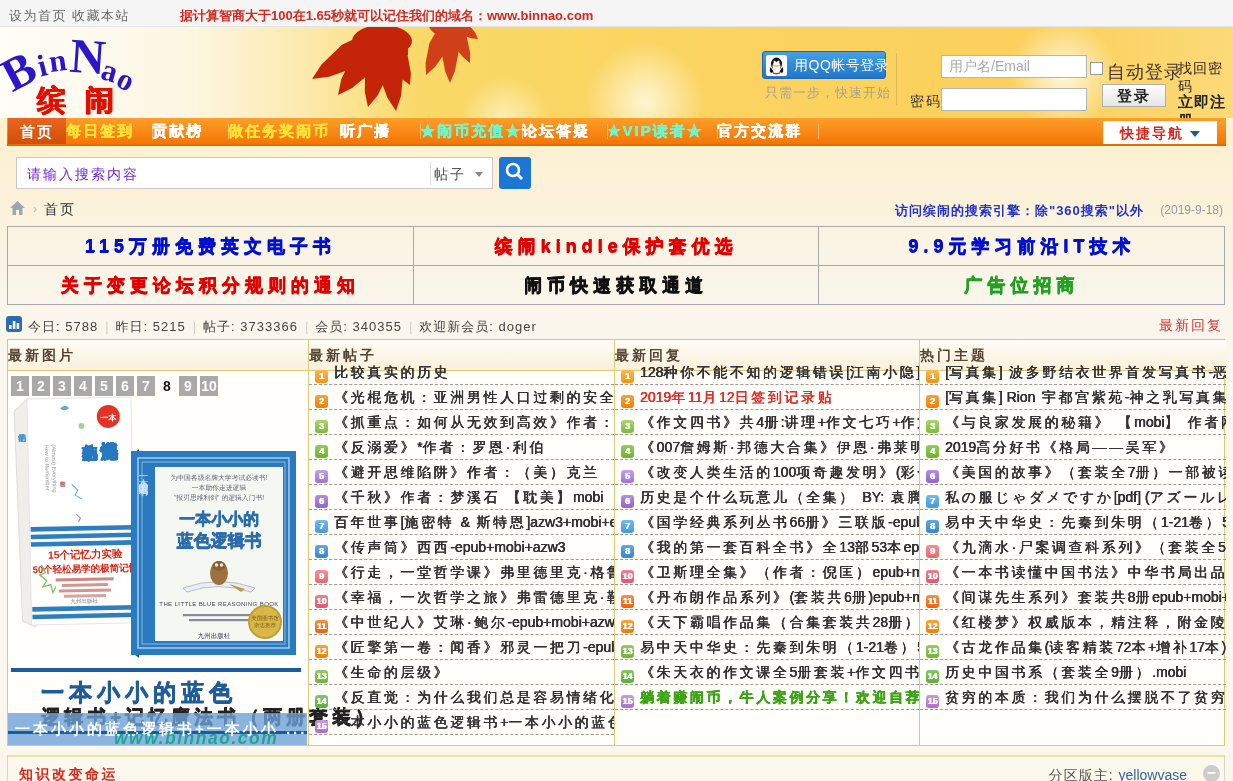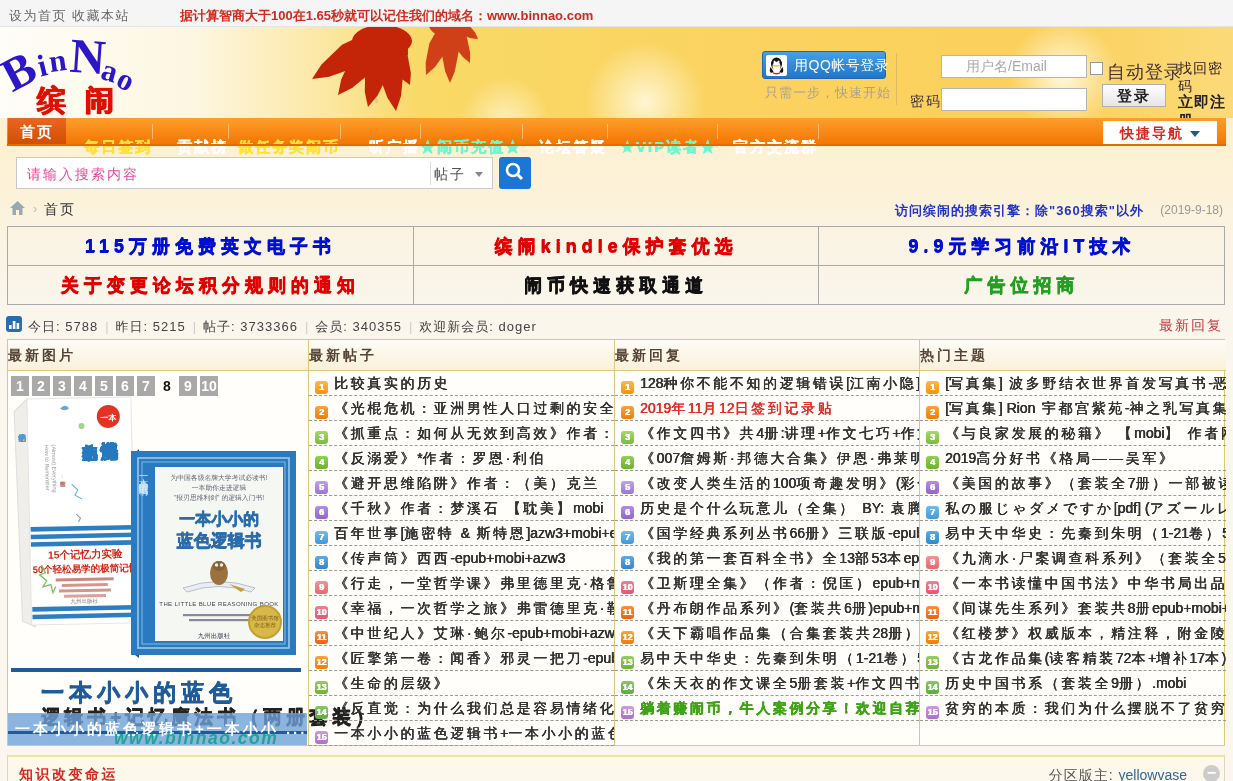--- a/index.html
+++ b/index.html
@@ -18,39 +18,39 @@
 #logo{position:absolute;left:0;top:27px;width:160px;height:91px}
 #logo span{position:absolute;font-family:"Liberation Serif",serif;font-weight:bold;color:#2b16c8}
 #cn{position:absolute;left:37px;top:81px;font-size:29px;font-weight:bold;color:#e01000;letter-spacing:19px;white-space:nowrap;font-family:"Liberation Sans",sans-serif;text-shadow:0 0 1px #e01000,0.7px 0 0 #e01000,-0.7px 0 0 #e01000}
 
 #qqbtn{position:absolute;left:762px;top:51px;width:124px;height:28px;background:linear-gradient(#44a0e8,#2176c8);border-radius:3px;border:1px solid #1d67b5}
 #qqbtn .ibox{position:absolute;left:3px;top:3px;width:21px;height:21px;background:#fff;border-radius:2px}
 #qqbtn .t{position:absolute;left:31px;top:5px;color:#fff;font-size:14px;letter-spacing:.5px;white-space:nowrap}
 #qqstep{position:absolute;left:765px;top:84px;width:120px;text-align:center;color:#a7a091;font-size:13px;letter-spacing:1px;white-space:nowrap}
 #ldiv{position:absolute;left:896px;top:53px;width:1px;height:52px;background:rgba(160,140,90,.35)}
 .flab{position:absolute;font-size:14px;color:#433;letter-spacing:2px}
-.finp{position:absolute;width:146px;height:23px;background:#fff;border:1px solid #b5b5b5;font-size:14px;color:#aaa;line-height:21px;padding-left:24px;letter-spacing:0}
+.finp{position:absolute;width:146px;height:23px;background:#fff;border:1px solid #b5b5b5;font-size:14px;color:#aaa;line-height:21px;padding-left:7px;letter-spacing:0}
 #fchk{position:absolute;left:1090px;top:62px;width:13px;height:13px;background:#fff;border:1px solid #999}
 #autolog{position:absolute;left:1107px;top:60px;font-size:18px;color:#433;letter-spacing:1px}
 #findpw{position:absolute;left:1178px;top:60px;font-size:14px;color:#322;letter-spacing:1px}
 #loginbtn{position:absolute;left:1102px;top:84px;width:64px;height:23px;background:linear-gradient(#fefefe,#e6e6e6);border:1px solid #b0b0b0;text-align:center;line-height:22px;font-size:15px;color:#222;font-weight:bold;letter-spacing:2px}
 #reg{position:absolute;left:1178px;top:93px;font-size:15px;color:#222;font-weight:bold;letter-spacing:1px}
 
 #nav{position:absolute;left:7px;top:118px;width:1219px;height:28px;background:linear-gradient(#fe9e2a,#f37301);}
 #nav .edge{position:absolute;left:0;bottom:0;width:100%;height:2px;background:#e36d02}
-.nvi{position:absolute;top:16px;height:15px;line-height:26px;font-size:15px;font-weight:bold;color:#fff;text-align:right;letter-spacing:2px;white-space:nowrap;text-shadow:.4px 0 0 currentColor,0 .4px 0 currentColor}
+.nvi{position:absolute;top:0;height:15px;line-height:26px;font-size:15px;font-weight:bold;color:#fff;text-align:left;letter-spacing:2px;white-space:nowrap;text-shadow:.4px 0 0 currentColor,0 .4px 0 currentColor}
 .nvy{color:#ffe13c}
 .nvc{color:#6ef7cf}
 .nsep{position:absolute;top:6px;width:1px;height:15px;background:rgba(255,230,180,.55)}
 #navhome{position:absolute;left:1px;top:0;width:58px;height:28px;background:linear-gradient(#ea6520,#d04d02);color:#fff;font-weight:bold;font-size:15px;line-height:27px;text-align:center;letter-spacing:2px}
 #qnav{position:absolute;right:9px;top:3px;width:114px;height:24px;background:#fff;border:1px solid #f8f8f8;color:#d2281e;font-weight:bold;font-size:14px;line-height:22px;text-align:center;letter-spacing:2px}
 #qnav .tri{display:inline-block;width:0;height:0;border-left:5px solid transparent;border-right:5px solid transparent;border-top:6px solid #1d5d85;margin-left:6px;vertical-align:middle}
 
 #searchin{position:absolute;left:16px;top:157px;width:477px;height:32px;background:#fff;border:1px solid #c9c9c9}
-#searchin .ph{position:absolute;left:10px;top:8px;font-size:14px;color:#ec4899;letter-spacing:2px}
+#searchin .ph{position:absolute;left:10px;top:8px;font-size:14px;color:#6d28d9;letter-spacing:2px}
 #searchin .sel{position:absolute;right:26px;top:8px;font-size:14px;color:#555;letter-spacing:2px}
 #searchin .ssep{position:absolute;right:61px;top:4px;width:1px;height:23px;background:#ddd}
 #searchin .tri{position:absolute;right:9px;top:14px;width:0;height:0;border-left:4.5px solid transparent;border-right:4.5px solid transparent;border-top:5.5px solid #888}
 #sbtn{position:absolute;left:499px;top:157px;width:32px;height:32px;background:#1c76d5;border-radius:3px}
 
 #crumb{position:absolute;left:0;top:199px;width:1233px;height:20px}
 #crumb .home{position:absolute;left:9px;top:1px}
 #crumb .gt{position:absolute;left:33px;top:2px;color:#bbb;font-size:13px}
 #crumb .cur{position:absolute;left:44px;top:2px;color:#333;font-size:14px;letter-spacing:2px}
 #crumb .info{position:absolute;right:89px;top:3px;color:#2233cc;font-weight:bold;font-size:13px;letter-spacing:1px}
@@ -62,21 +62,21 @@
 #stats{position:absolute;left:0;top:313px;width:1233px;height:24px;font-size:13px;color:#444}
 #stats .ic{position:absolute;left:6px;top:3px;width:16px;height:16px;background:#2a6caf;border-radius:3px}
 #stats .tx{position:absolute;left:28px;top:5px;letter-spacing:1px}
 #stats .sep{color:#ccc;padding:0 7px;letter-spacing:0}
 #stats .nr{position:absolute;right:10px;top:4px;color:#c2383f;font-size:14px;letter-spacing:2px}
 
 #main{position:absolute;left:7px;top:339px;width:1218px;height:407px;border:1px solid #ddc878;background:#fffefb}
 .mcol{position:absolute;top:0;height:405px}
 .mhead{position:absolute;top:0;left:0;width:100%;height:31px;line-height:31px;background:linear-gradient(#fefcf7,#fbf0da);border-bottom:1px solid #ddc878;font-size:14px;color:#554433;font-weight:bold;letter-spacing:3px}
 .vline{position:absolute;top:0;width:1px;height:405px;background:#ddc878}
-ul.list{position:absolute;left:0;top:31px;width:100%;list-style:none}
+ul.list{position:absolute;left:0;top:20px;width:100%;list-style:none}
 ul.list li{height:25px;line-height:24px;border-bottom:1px dashed #9f9a90;white-space:nowrap;overflow:hidden;padding-left:6px;font-size:14px;color:#333;letter-spacing:2.6px;text-shadow:.4px 0 0 currentColor,0 .4px 0 currentColor}
 ul.list li .lt{letter-spacing:0}
 .ni{display:inline-block;width:13px;height:13px;border-radius:3px;color:#fff;font-size:9px;font-weight:bold;line-height:13px;text-align:center;margin-right:6px;vertical-align:-1.5px;letter-spacing:0}
 .c1{background:linear-gradient(#ffb84d,#f5920a)}
 .c2{background:linear-gradient(#fba23c,#ef7f00)}
 .c3{background:linear-gradient(#a6d86a,#7cbc3a)}
 .c4{background:linear-gradient(#93cf55,#6cb32c)}
 .c5{background:linear-gradient(#c3a2ea,#9f72d6)}
 .c6{background:linear-gradient(#b48ee2,#9264cc)}
 .c7{background:linear-gradient(#72bbec,#419adc)}

